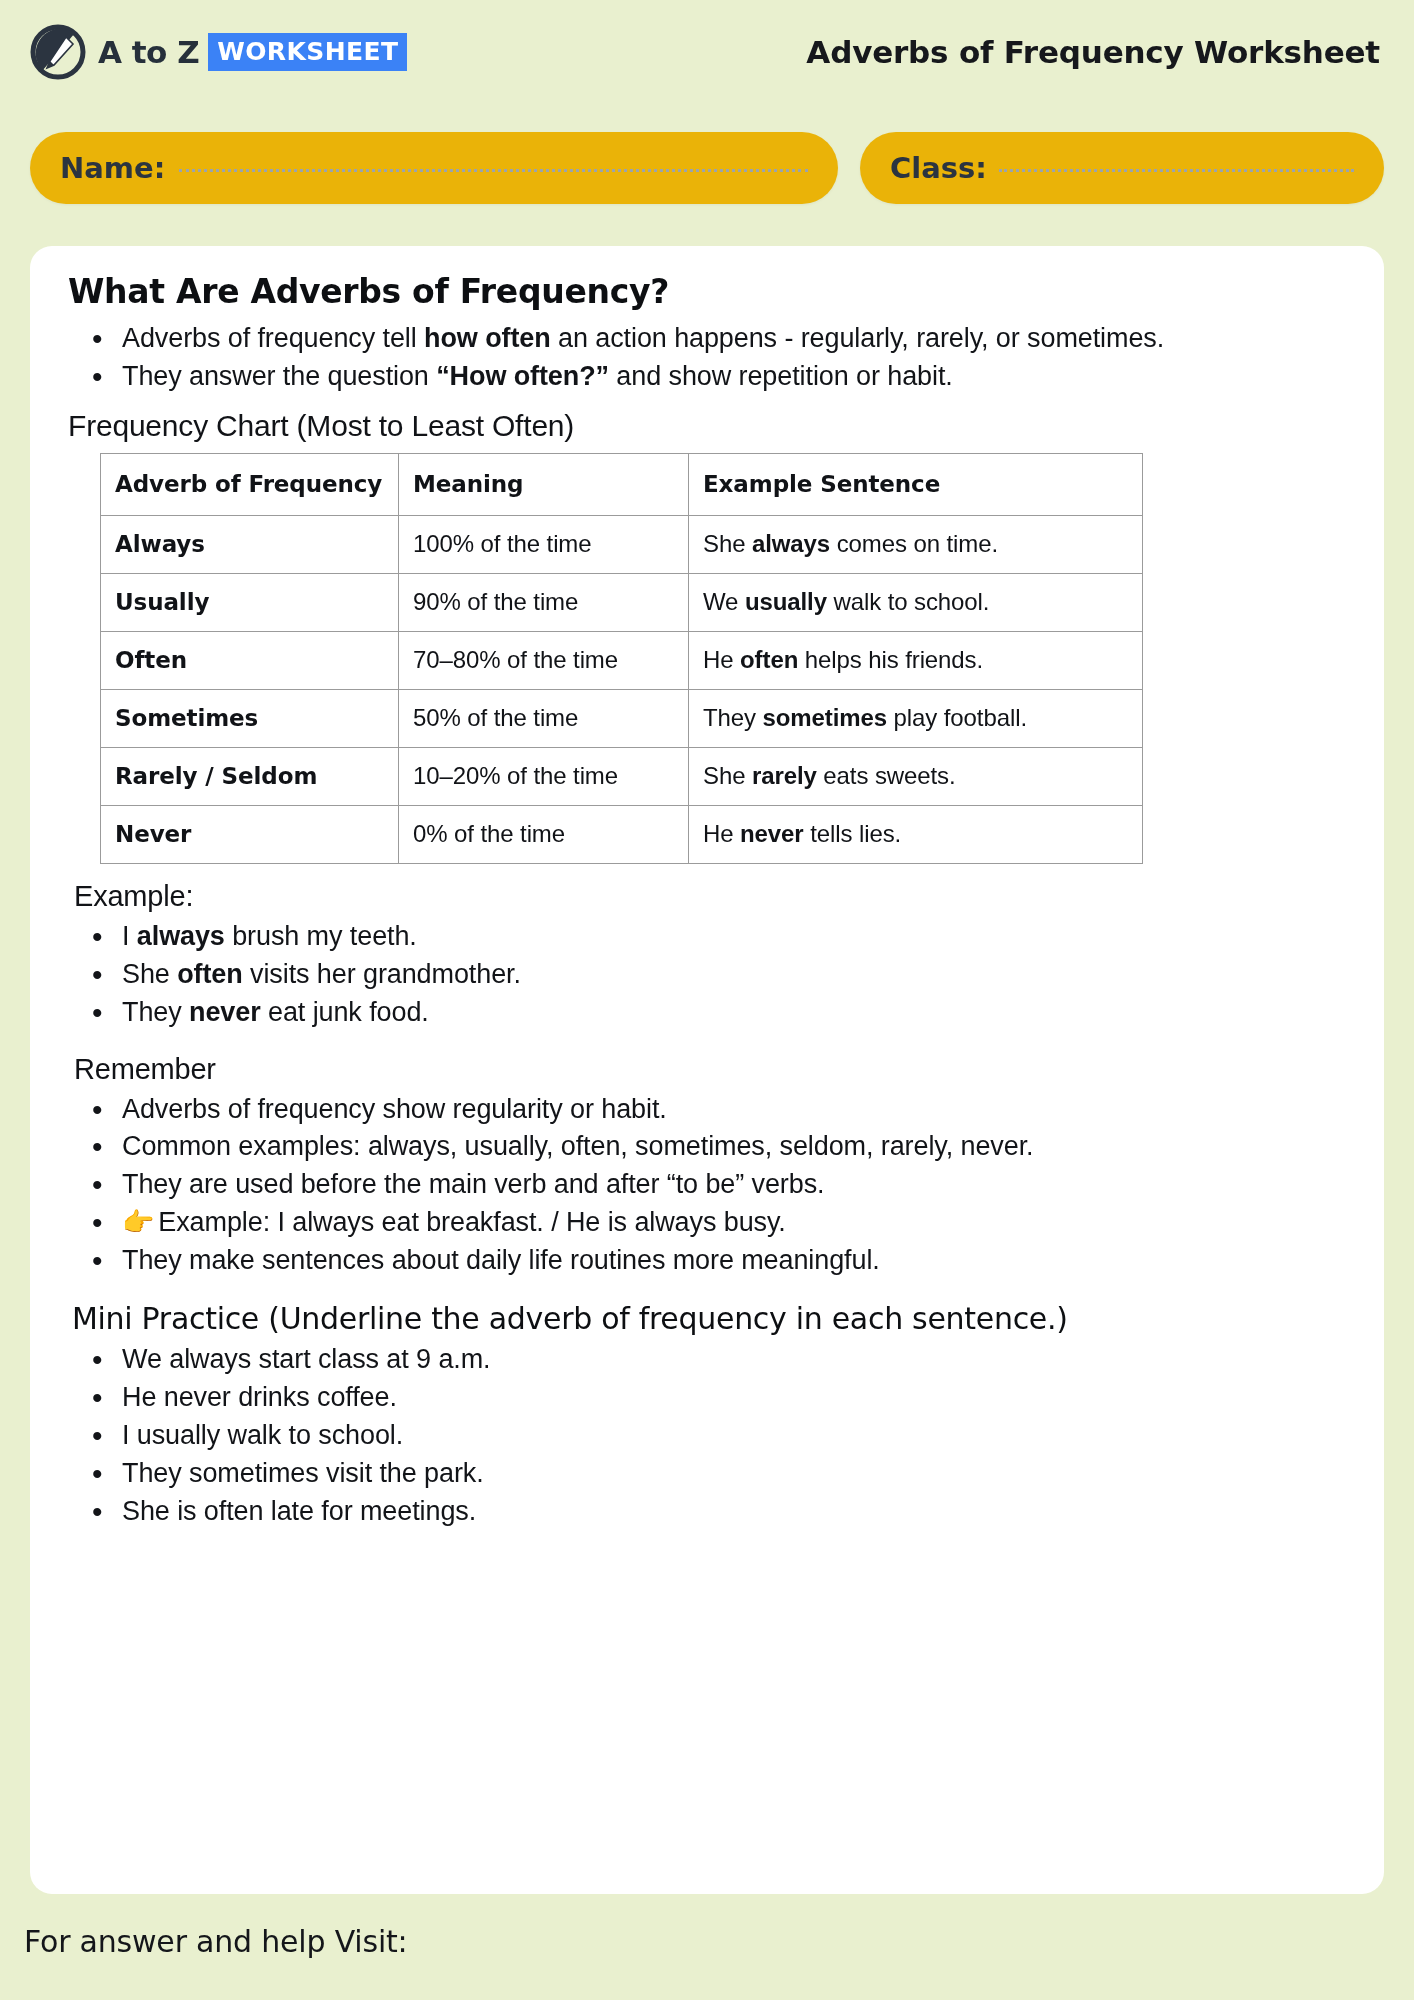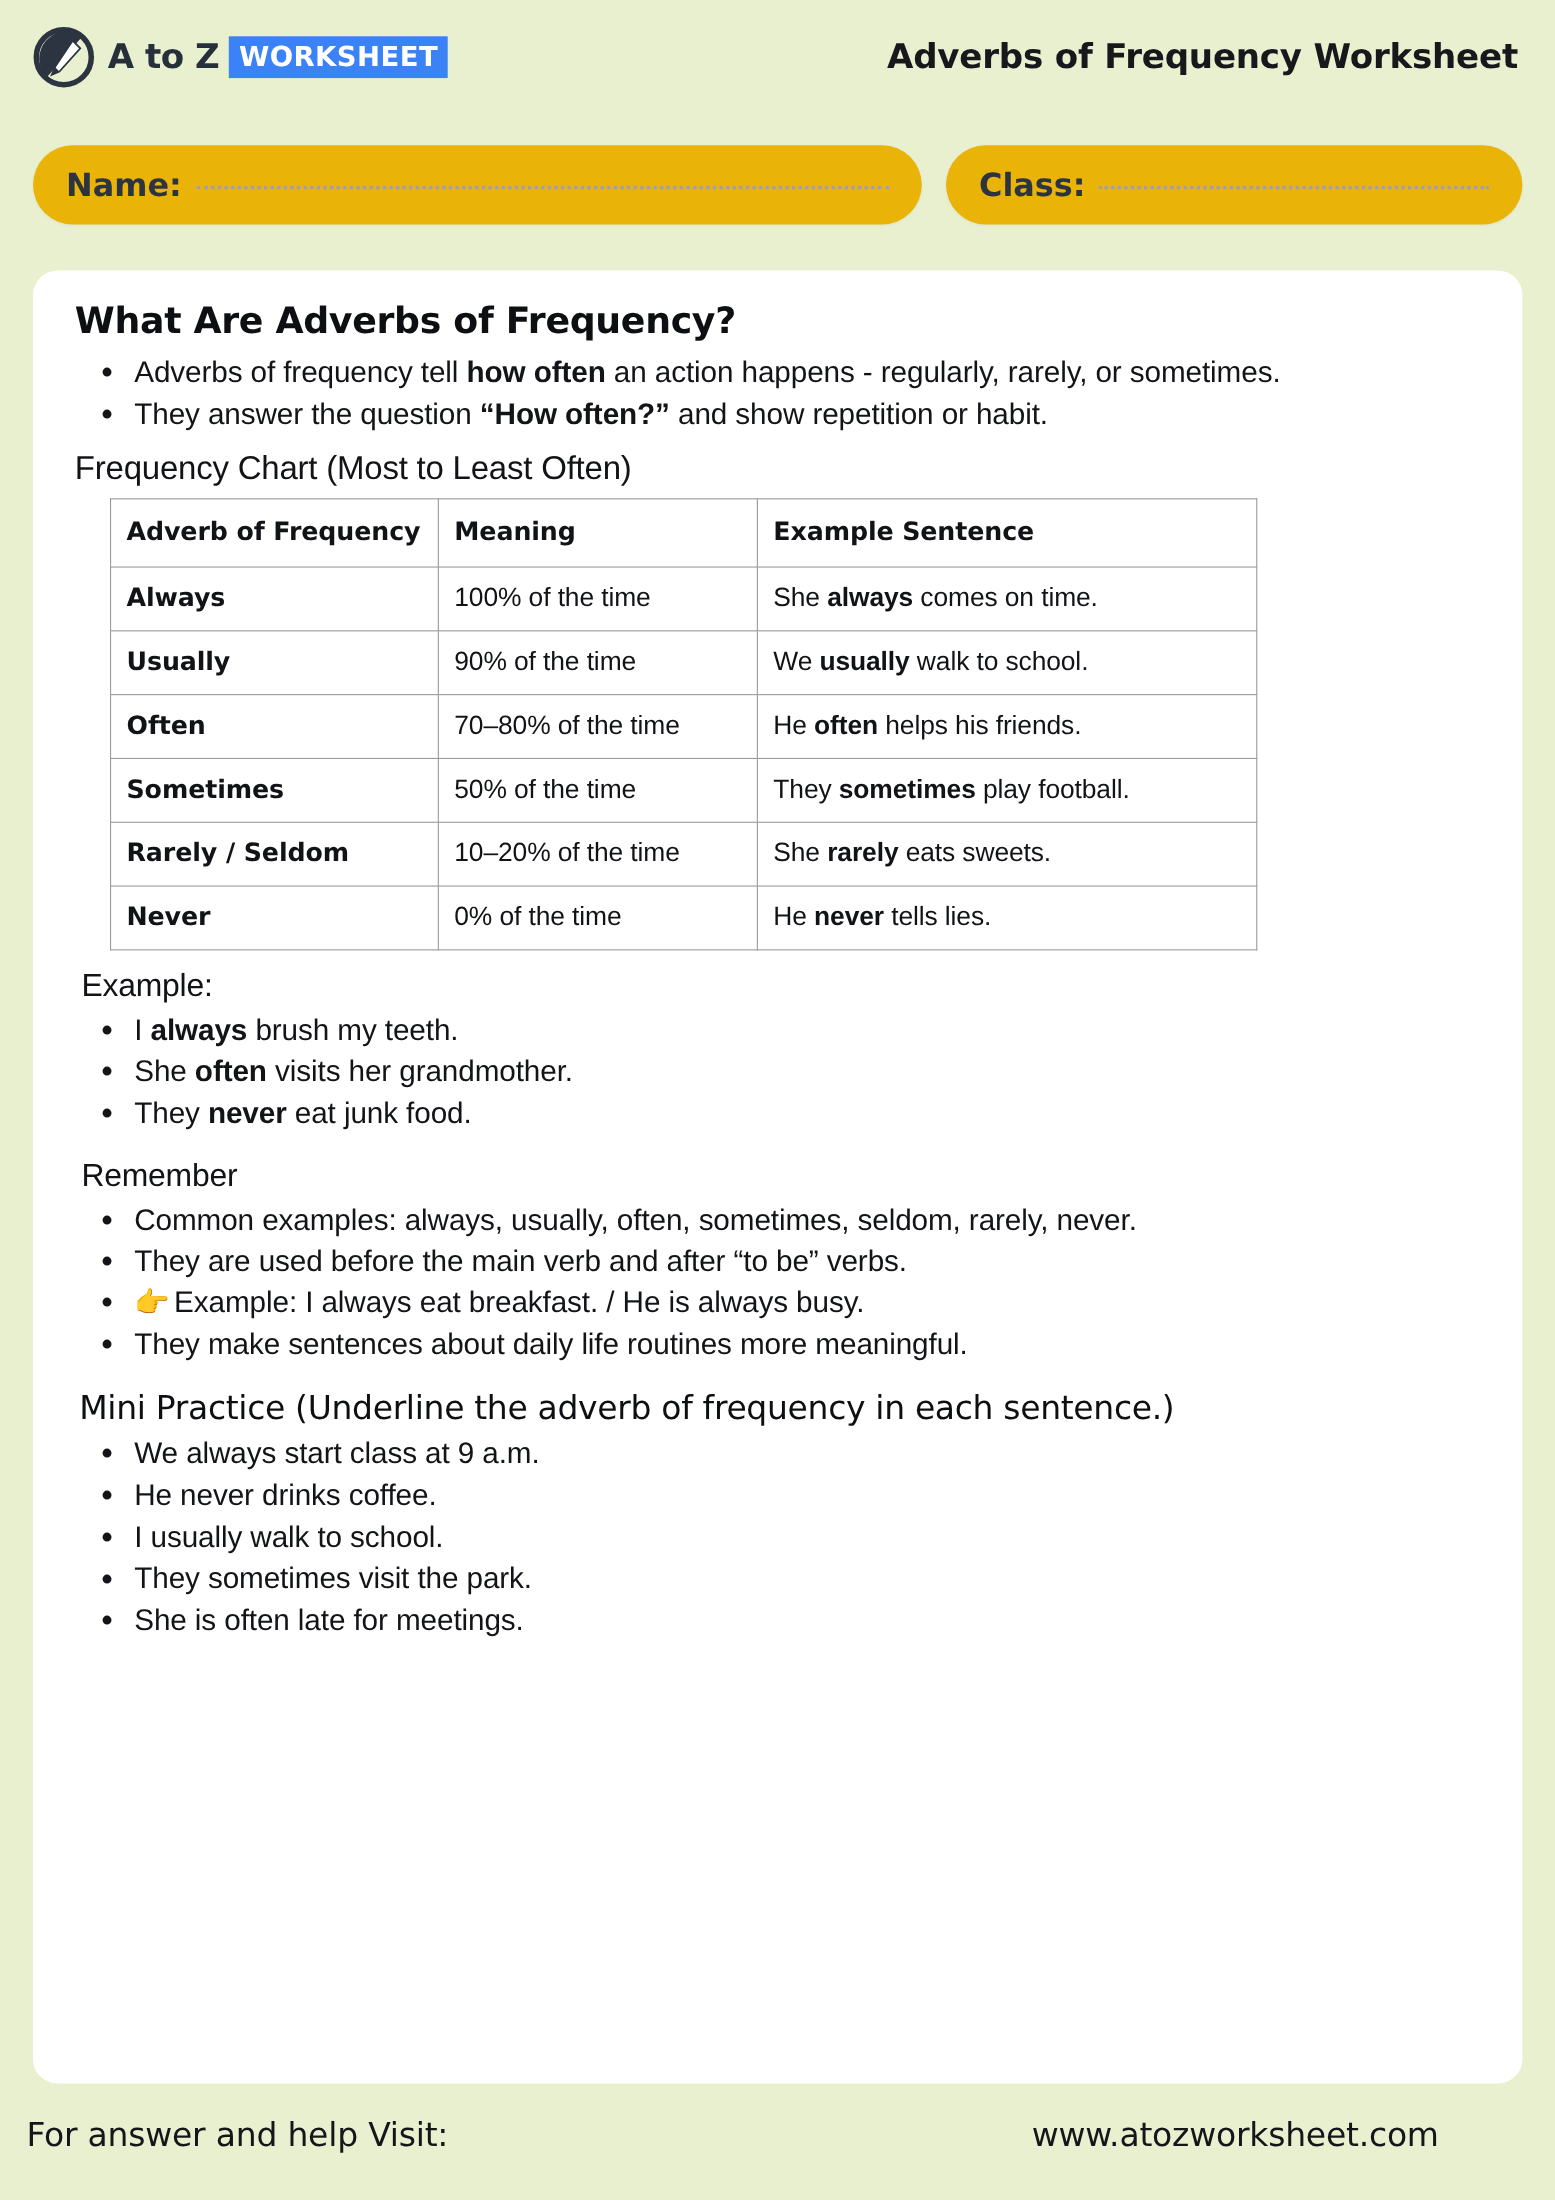--- a/index.html
+++ b/index.html
@@ -360,35 +360,35 @@
 
     <div class="plain-head">Example:</div>
     <ul class="bullets examples" id="example-list">
         <li><span>I </span><b>always</b><span> brush my teeth.</span></li>
         <li><span>She </span><b>often</b><span> visits her grandmother.</span></li>
         <li><span>They </span><b>never</b><span> eat junk food.</span></li>
       </ul>
 
     <div class="head-remember">Remember</div>
     <ul class="bullets" id="remember-list">
+        <li><span>Adverbs of frequency show regularity or habit.</span></li>
         <li><span>Common examples: always, usually, often, sometimes, seldom, rarely, never.</span></li>
         <li><span>They are used before the main verb and after “to be” verbs.</span></li>
         <li class="nobullet"><span class="point-icon">👉</span><span>Example: I always eat breakfast. / He is always busy.</span></li>
         <li><span>They make sentences about daily life routines more meaningful.</span></li>
       </ul>
 
     <div class="head-practice">Mini Practice (Underline the adverb of frequency in each sentence.)</div>
     <ul class="bullets" id="practice-list">
         <li>We always start class at 9 a.m.</li>
         <li>He never drinks coffee.</li>
         <li>I usually walk to school.</li>
         <li>They sometimes visit the park.</li>
         <li>She is often late for meetings.</li>
       </ul>
 
   </div>
 
   <div class="footer">
     <div class="footer-left">For answer and help Visit:</div>
-    <div class="footer-right">www.atozworksheet.com</div>
   </div>
 
 </div>
 
 </body></html>

